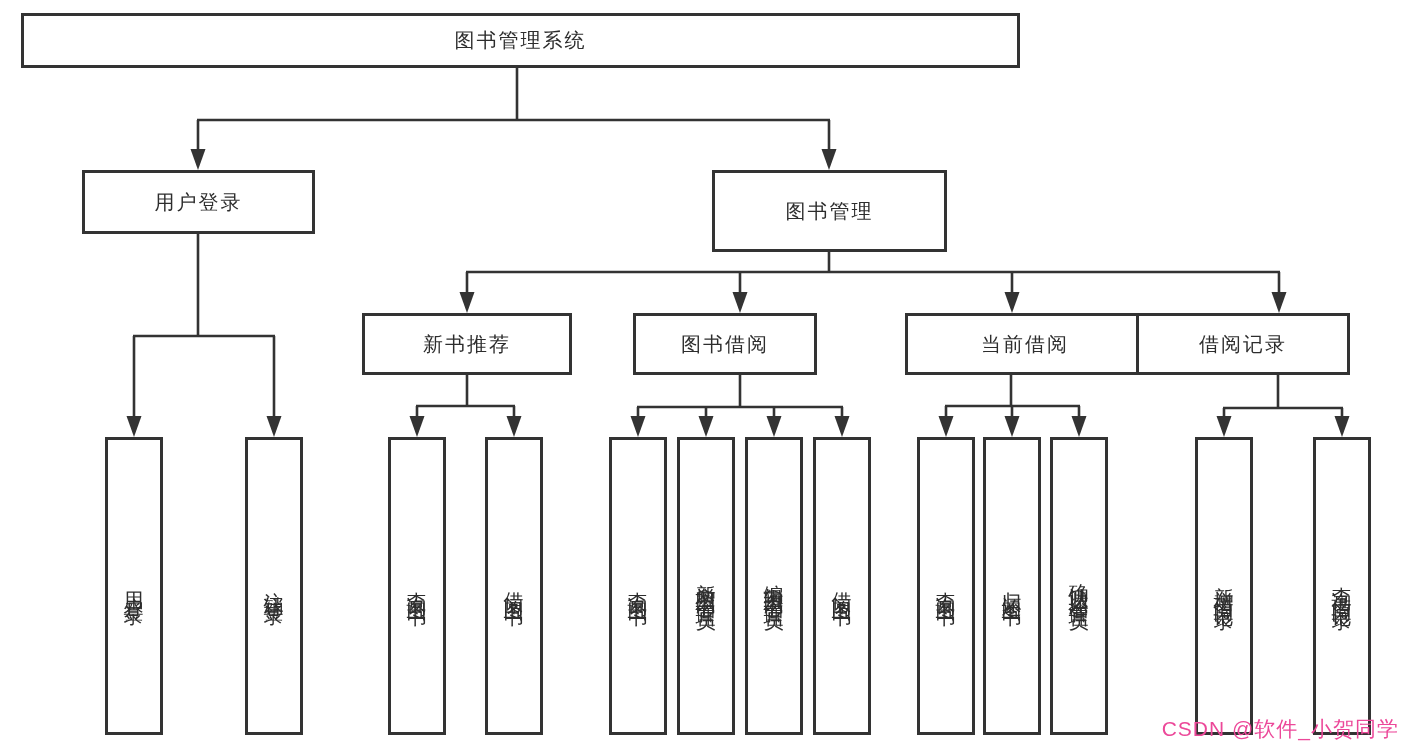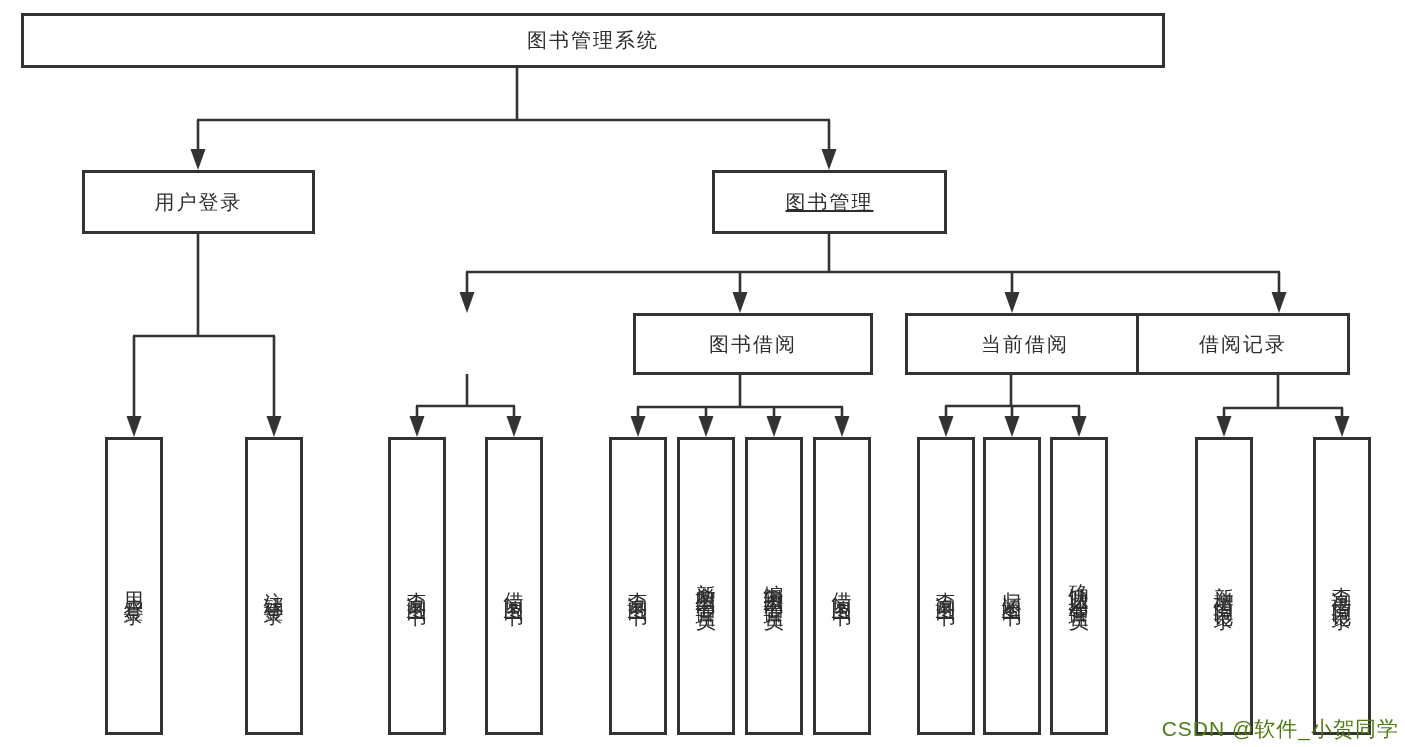--- a/index.html
+++ b/index.html
@@ -6,46 +6,46 @@
   .canvas{
     position:relative;width:1405px;height:747px;background:#ffffff;
     font-family:"Liberation Sans",sans-serif;overflow:hidden;
   }
   .connectors{position:absolute;left:0;top:0;pointer-events:none;}
   .node{
     position:absolute;box-sizing:border-box;border:3px solid #333333;background:#ffffff;
     display:flex;align-items:center;justify-content:center;
     font-size:20px;color:#2d2d2d;letter-spacing:2px;z-index:2;
   }
-  .node.root{left:21px;top:13px;width:1144px;height:55px;}
+  .node.root{left:21px;top:13px;width:999px;height:55px;}
   .node.l2-login{left:82px;top:170px;width:233px;height:64px;}
-  .node.l2-mgmt{left:712px;top:170px;width:235px;height:64px;text-decoration:underline;}
+  .node.l2-mgmt{left:712px;top:170px;width:235px;height:82px;}
   .node.l3{top:313px;height:62px;}
   .node.l3-1{left:362px;width:210px;}
-  .node.l3-2{left:633px;width:240px;}
+  .node.l3-2{left:633px;width:184px;}
   .node.l3-3{left:905px;width:240px;}
   .node.l3-4{left:1136px;width:214px;}
   .leaf{
     position:absolute;top:437px;width:58px;height:298px;box-sizing:border-box;
     border:3px solid #333333;background:#ffffff;z-index:2;
     writing-mode:vertical-rl;text-orientation:mixed;
     text-align:center;line-height:52px;
     font-size:20px;letter-spacing:5px;color:#2d2d2d;
   }
   .leaf.p1{left:105px;}  .leaf.p2{left:245px;}
   .leaf.p3{left:388px;}  .leaf.p4{left:485px;}
   .leaf.p5{left:609px;}  .leaf.p6{left:677px;}
   .leaf.p7{left:745px;}  .leaf.p8{left:813px;}
   .leaf.p9{left:917px;}  .leaf.p10{left:983px;}
   .leaf.p11{left:1050px;}
   .leaf.p12{left:1195px;} .leaf.p13{left:1313px;}
   .leaf.long{letter-spacing:4px;}
   .watermark{
     position:absolute;right:6px;bottom:4px;z-index:5;
-    color:#4d7c0f;font-size:21px;letter-spacing:1px;
+    color:#ec4899;font-size:21px;letter-spacing:1px;
   }
 </style>
 </head>
 <body>
 
 <div class="canvas">
 
   <svg class="connectors" width="1405" height="747" viewBox="0 0 1405 747" xmlns="http://www.w3.org/2000/svg">
     <g stroke="#333333" stroke-width="2.6" fill="none">
 
@@ -110,20 +110,21 @@
       <polygon points="1216.5,416 1231.5,416 1224,437"></polygon>
       <polygon points="1334.5,416 1349.5,416 1342,437"></polygon>
     </g>
   </svg>
 
   <div class="node root">图书管理系统</div>
 
   <div class="node l2-login">用户登录</div>
   <div class="node l2-mgmt">图书管理</div>
 
+  <div class="node l3 l3-1">新书推荐</div>
   <div class="node l3 l3-2">图书借阅</div>
   <div class="node l3 l3-3">当前借阅</div>
   <div class="node l3 l3-4">借阅记录</div>
 
   <div class="leaf p1">用户登录</div>
   <div class="leaf p2">注销登录</div>
 
   <div class="leaf p3">查询图书</div>
   <div class="leaf p4">借阅图书</div>
 

